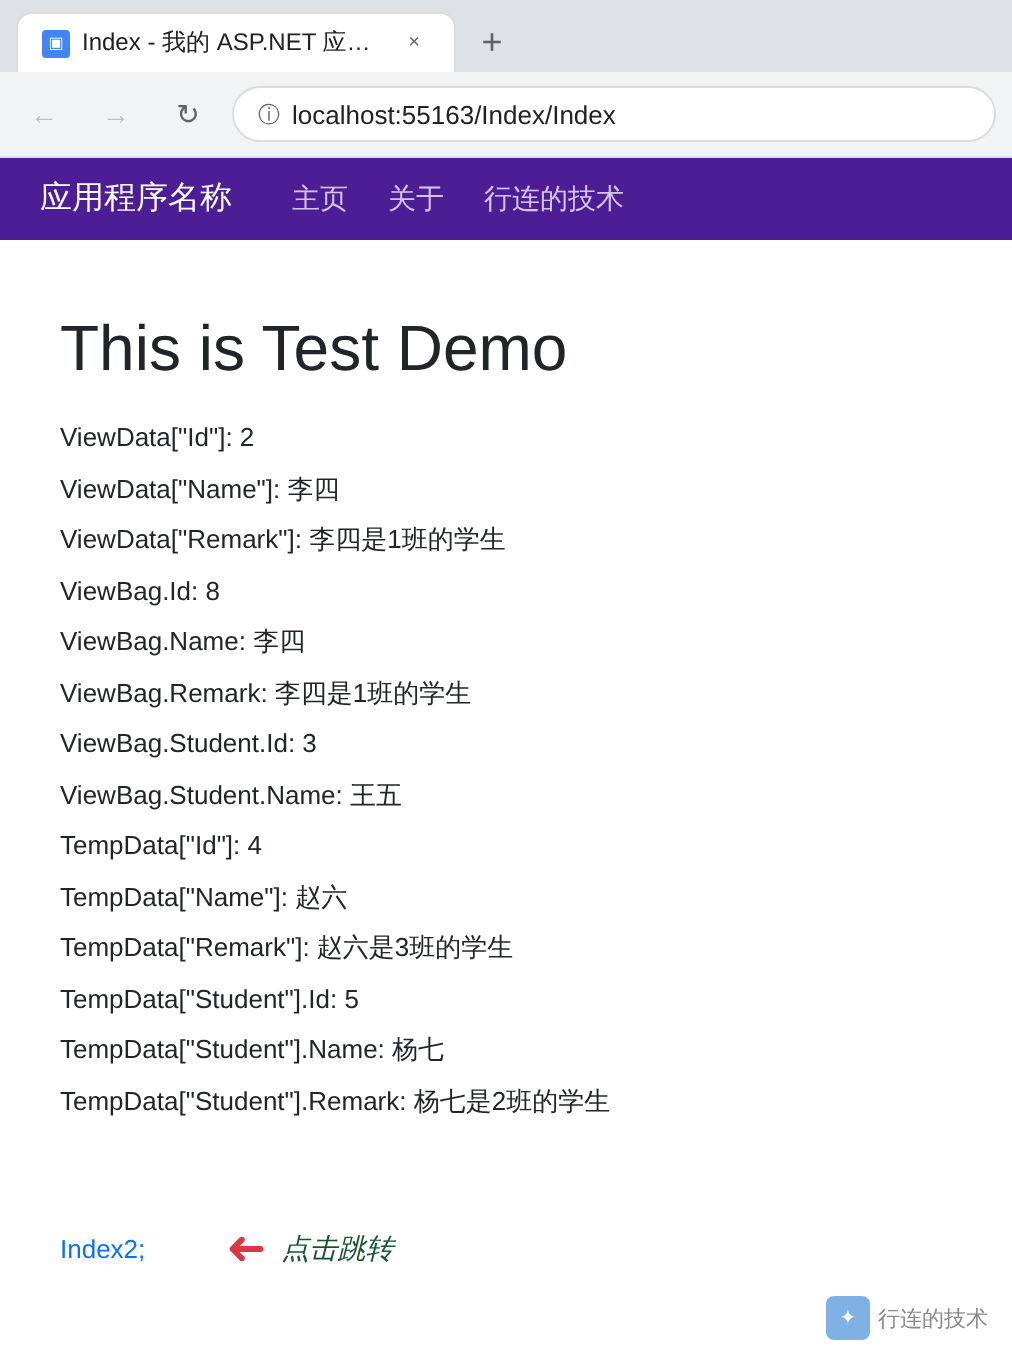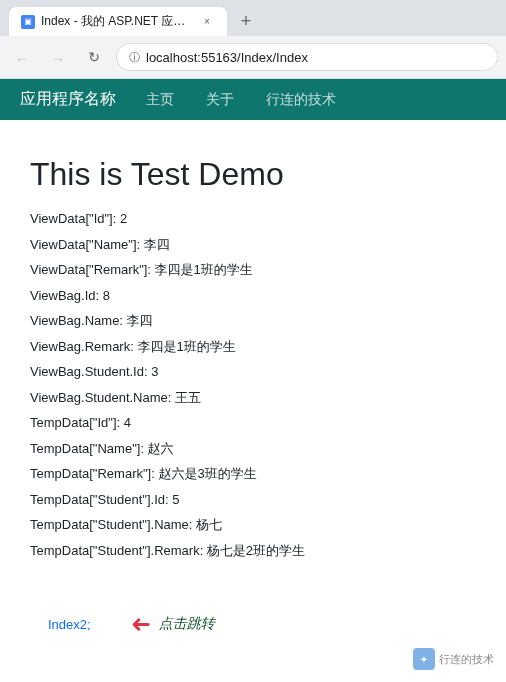--- a/index.html
+++ b/index.html
@@ -122,34 +122,34 @@
       font-size: 11px;
       color: #5f6368;
     }
     .address-text {
       font-size: 13px;
       color: #202124;
     }
 
     
     .app-navbar {
-      background: #0f766e;
+      background: #4c1d95;
       padding: 10px 20px;
       display: flex;
       align-items: center;
       gap: 30px;
     }
     .app-brand {
       color: #fff;
       font-size: 16px;
       font-weight: 500;
     }
     .nav-links {
       display: flex;
-      gap: 32px;
+      gap: 20px;
     }
     .nav-link {
       color: rgba(255,255,255,0.75);
       font-size: 14px;
       cursor: pointer;
       text-decoration: none;
     }
 
     
     .page-content {
@@ -163,21 +163,21 @@
     }
     .data-line {
       font-size: 13px;
       color: #212529;
       margin-bottom: 6px;
       line-height: 1.5;
     }
 
     
     .bottom-section {
-      padding: 8px 48px;
+      padding: 8px 30px;
       display: flex;
       align-items: center;
       gap: 30px;
     }
     .index2-link {
       color: #0d6efd;
       font-size: 13px;
       text-decoration: none;
       cursor: pointer;
     }

